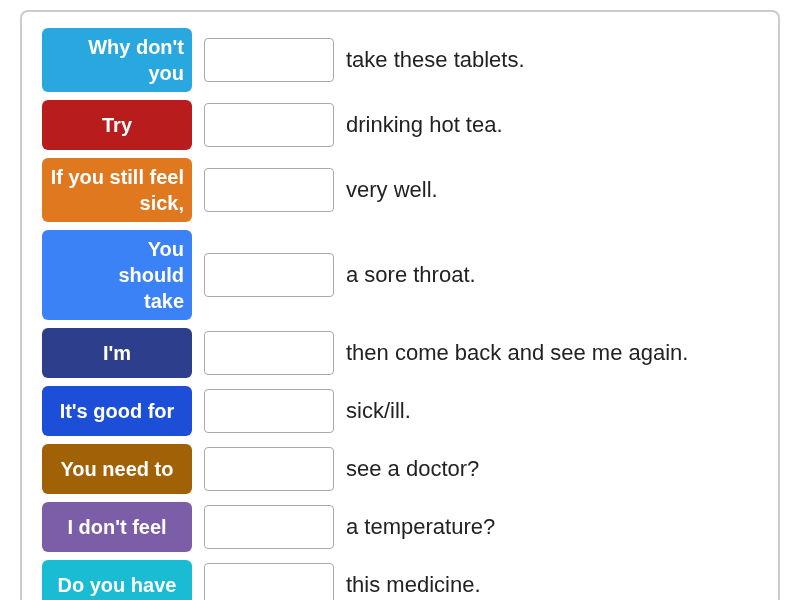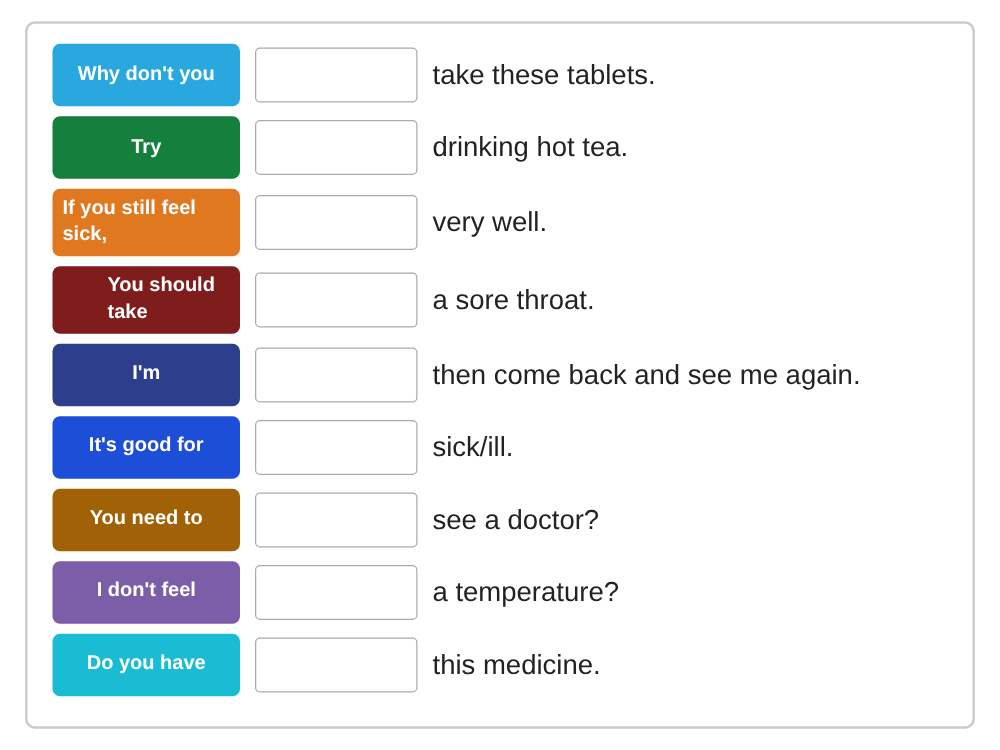--- a/index.html
+++ b/index.html
@@ -25,23 +25,23 @@
       align-items: center;
       margin-bottom: 8px;
       gap: 12px;
     }
     .phrase-btn {
       width: 150px;
       min-height: 50px;
       border: none;
       border-radius: 6px;
       color: #fff;
-      font-size: 16px;
+      font-size: 20px;
       font-weight: bold;
-      text-align: left;
+      text-align: right;
       cursor: pointer;
       display: flex;
       align-items: center;
       justify-content: center;
       padding: 6px 8px;
       line-height: 1.3;
       flex-shrink: 0;
     }
     .input-box {
       width: 130px;
@@ -60,31 +60,31 @@
 </head>
 <body>
 
 <div class="container">
 <div class="row">
       <button class="phrase-btn" style="background-color: rgb(41, 168, 224);">Why don't you</button>
       <input type="text" class="input-box" style="">
       <span class="completion-text">take these tablets.</span>
     </div>
     <div class="row">
-      <button class="phrase-btn" style="background-color: #15803d;">Try</button>
+      <button class="phrase-btn" style="background-color: #b91c1c;">Try</button>
       <input type="text" class="input-box" style="">
       <span class="completion-text">drinking hot tea.</span>
     </div>
     <div class="row">
       <button class="phrase-btn" style="background-color: rgb(224, 120, 32);">If you still feel sick,</button>
       <input type="text" class="input-box" style="">
       <span class="completion-text">very well.</span>
     </div>
     <div class="row">
-      <button class="phrase-btn" style="background-color: #7f1d1d; padding-left: 44px;">You should take</button>
+      <button class="phrase-btn" style="background-color: #3b82f6; padding-left: 44px;">You should take</button>
       <input type="text" class="input-box" style="">
       <span class="completion-text">a sore throat.</span>
     </div>
     <div class="row">
       <button class="phrase-btn" style="background-color: rgb(44, 62, 140);">I'm</button>
       <input type="text" class="input-box" style="">
       <span class="completion-text">then come back and see me again.</span>
     </div>
     <div class="row">
       <button class="phrase-btn" style="background-color: #1d4ed8;">It's good for</button>

